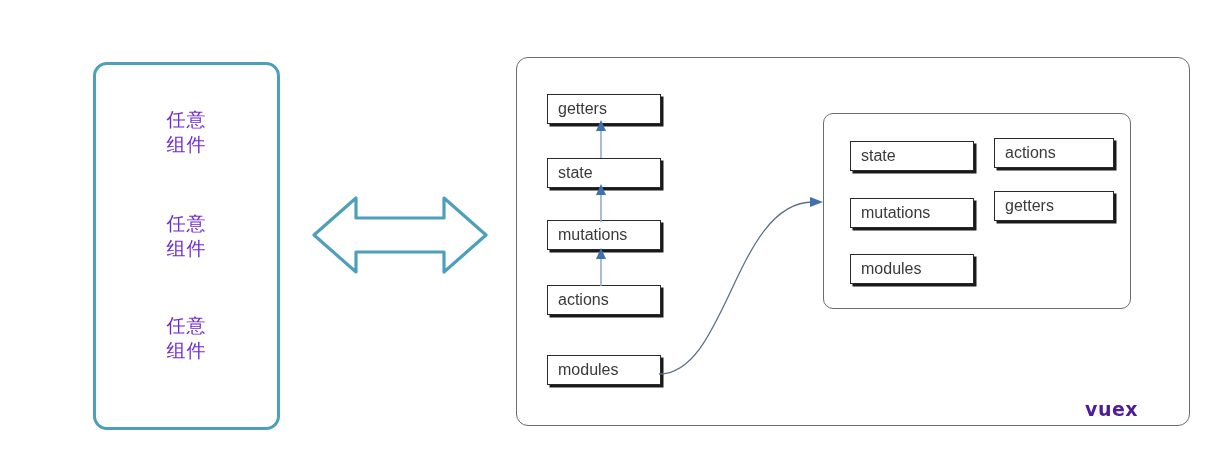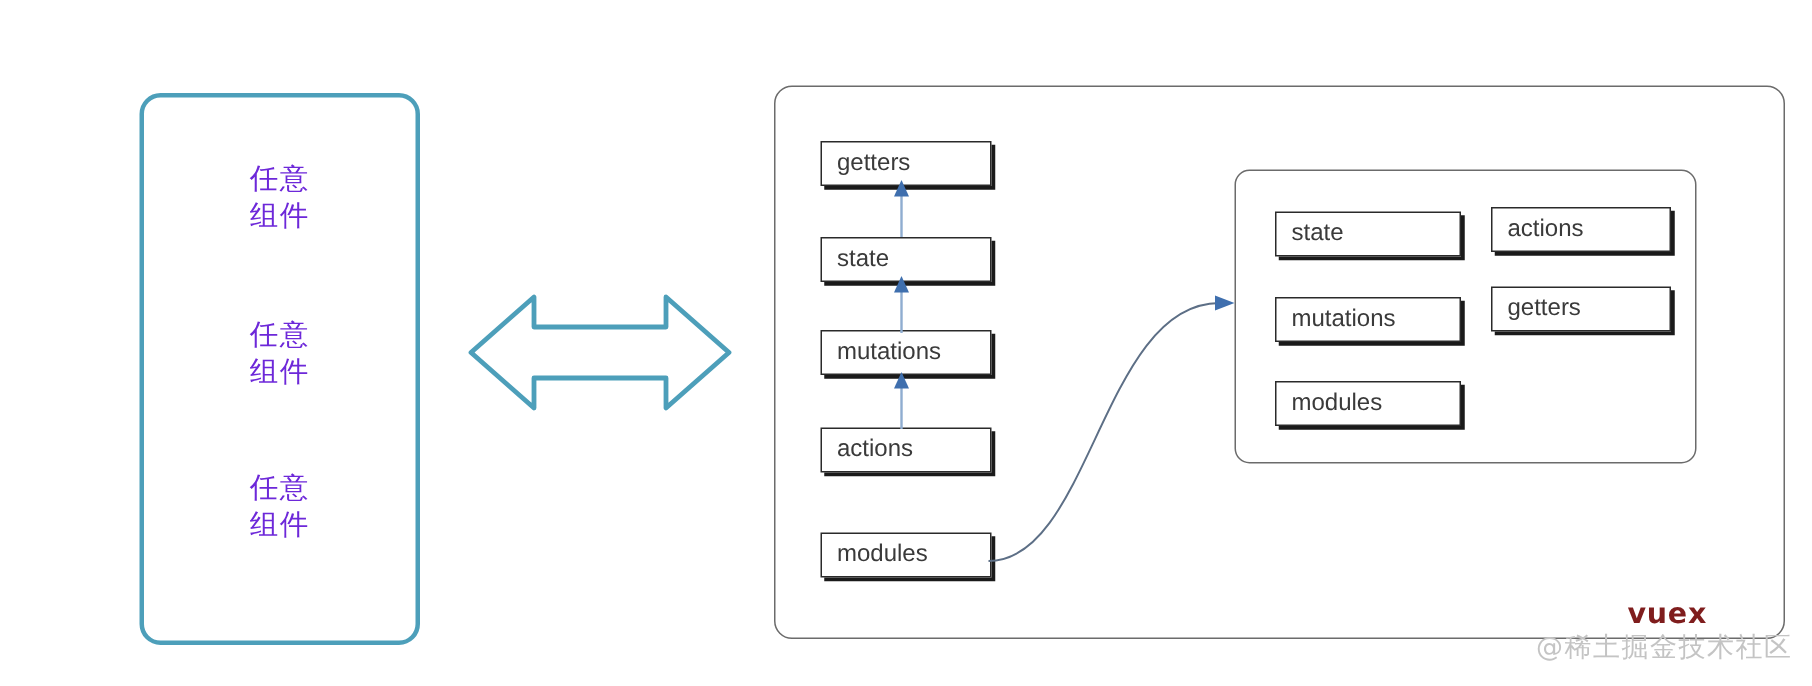--- a/index.html
+++ b/index.html
@@ -137,21 +137,21 @@
     pointer-events: none;
   }
 
   
   #vuex-label {
     position: absolute;
     left: 568px;
     top: 340px;
     font-size: 19px;
     font-weight: bold;
-    color: #7f1d1d;
+    color: #4c1d95;
     letter-spacing: 0.5px;
     font-family: "DejaVu Sans", "Liberation Sans", sans-serif;
   }
   #watermark {
     position: absolute;
     left: 1024px;
     top: 419px;
     font-size: 18px;
     color: #c4c4c4;
     letter-spacing: 1px;
@@ -233,15 +233,14 @@
         <span>actions</span>
       </div>
       <div class="node-box module-item module-col-right" id="module-getters">
         <span>getters</span>
       </div>
     </div>
 
     <div id="vuex-label">vuex</div>
   </div>
 
-  <div id="watermark">@稀土掘金技术社区</div>
 
 </div>
 
 </body></html>

